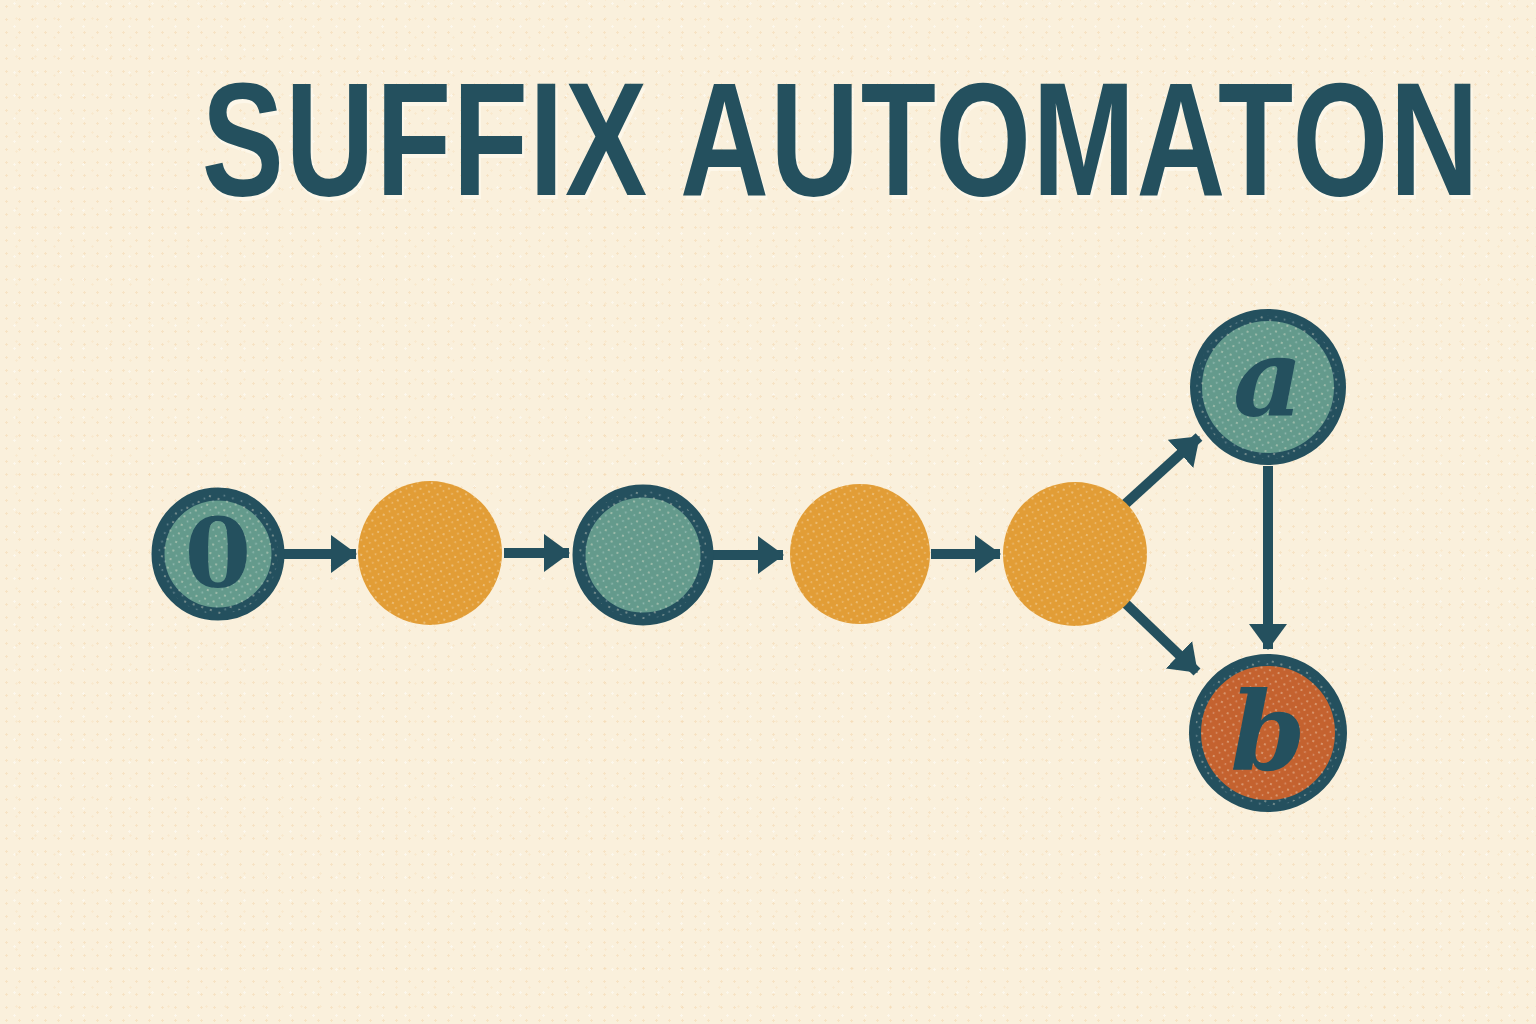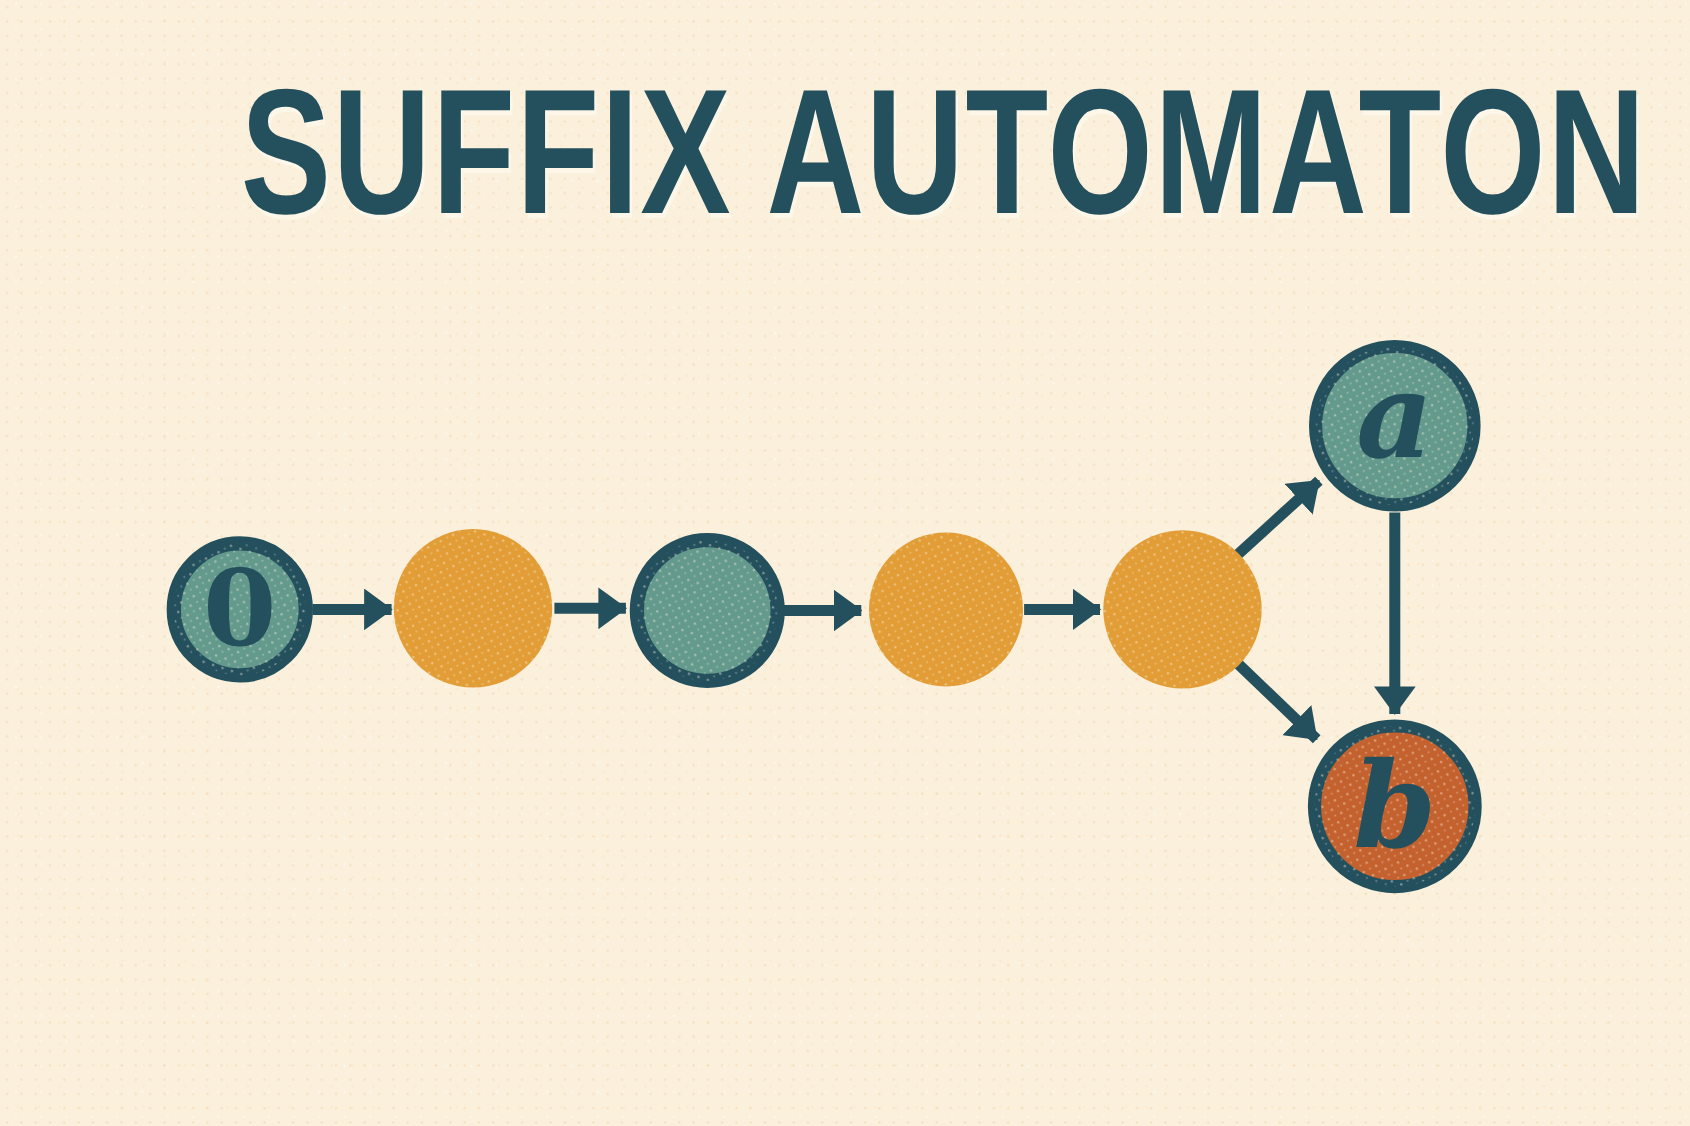--- a/index.html
+++ b/index.html
@@ -21,21 +21,20 @@
     background-position: 0 0, 7px 9px, 3px 15px;
     font-family: "Liberation Sans", sans-serif;
   }
 
   .title-wrap {
     position: absolute;
     top: 58px;
     left: 0;
     width: 1229px;
     text-align: center;
-    margin-left: 17px;
   }
   .title-wrap h1 {
     display: inline-block;
     margin: 0;
     font-family: "Liberation Sans", sans-serif;
     font-weight: 700;
     font-size: 162px;
     line-height: 1;
     letter-spacing: 2px;
     color: #24505e;

